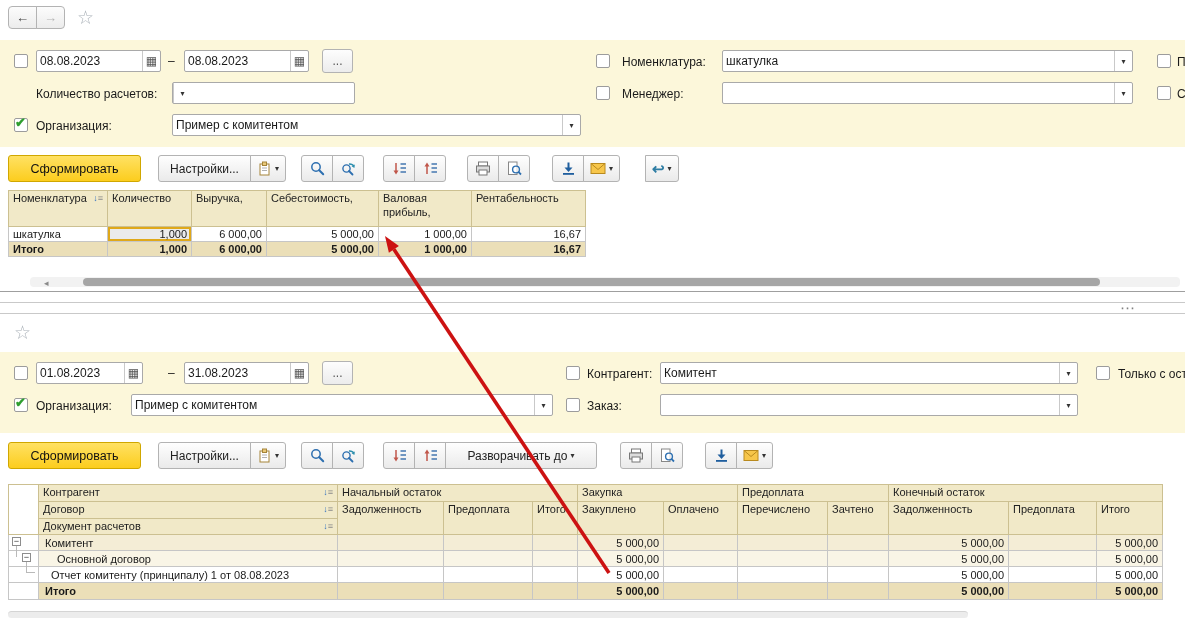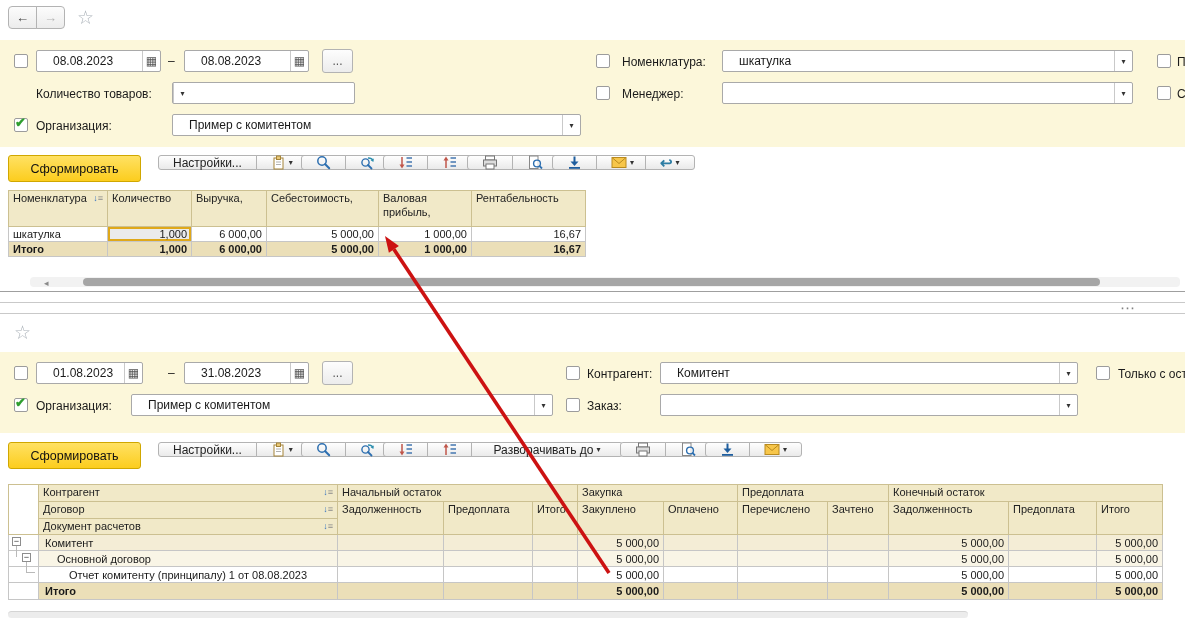--- a/index.html
+++ b/index.html
@@ -15,32 +15,32 @@
   .navbtn+.navbtn{margin-left:-1px}
   .navbtn:first-child{border-radius:4px 0 0 4px}
   .navbtn:last-child{border-radius:0 4px 4px 0;color:#b5b5b5}
   .star{position:absolute;font-size:19px;color:#abb2b9;cursor:pointer;line-height:1}
   .ptitle{position:absolute;font-size:15px;font-weight:600;color:#000;white-space:nowrap}
   
   .filterbg{position:absolute;left:0;width:1185px;background:#fcf7da}
   .chk{position:absolute;width:14px;height:14px;background:#fff;border:1px solid #9c9c9c;border-radius:2px;cursor:pointer}
   .chk .tick{position:absolute;left:0;top:-4px;font-size:13px;font-weight:bold;color:#2f9e2f}
   .combo{position:absolute;height:22px;display:flex;background:#fff;border:1px solid #a9a9a9;border-radius:2px;font-size:12px}
-  .combo .cval{flex:1;padding:3px 0 0 16px;overflow:hidden;white-space:nowrap}
+  .combo .cval{flex:1;padding:3px 0 0 3px;overflow:hidden;white-space:nowrap}
   .combo .seg{width:18px;display:flex;align-items:center;justify-content:center;border-left:1px solid #c9c9c9;cursor:pointer}
   .seg.dd{font-size:8px;color:#333}
   .seg.cal{font-size:12px;color:#555}
   .pushbtn{position:absolute;height:24px;background:linear-gradient(#fdfdfd,#ececec);border:1px solid #b3b3b3;
            border-radius:3px;font-size:12px;color:#555;display:flex;align-items:center;justify-content:center;cursor:pointer}
   
   .genbtn{position:absolute;width:133px;height:27px;background:linear-gradient(#ffe163,#fccd1e);border:1px solid #d0a700;
           border-radius:3px;font-size:12.5px;color:#111;display:flex;align-items:center;justify-content:center;cursor:pointer}
   .tgroup{position:absolute;display:flex;height:27px}
-  .tbtn{min-width:32px;height:15px;background:linear-gradient(#fefefe,#eaeaea);border:1px solid #b3b3b3;
-        display:flex;align-items:center;justify-content:center;gap:3px;cursor:pointer;font-size:12px;color:#222;padding:0 14px}
+  .tbtn{min-width:32px;height:27px;background:linear-gradient(#fefefe,#eaeaea);border:1px solid #b3b3b3;
+        display:flex;align-items:center;justify-content:center;gap:3px;cursor:pointer;font-size:12px;color:#222;padding:0 6px}
   .tbtn+.tbtn{margin-left:-1px}
   .tgroup .tbtn:first-child{border-radius:3px 0 0 3px}
   .tgroup .tbtn:last-child{border-radius:0 3px 3px 0}
   .mini-dd{font-size:8px;color:#333}
   .undo-glyph{font-size:15px;color:#2e7da4;font-weight:bold;line-height:1}
   
   table.rep{position:absolute;border-collapse:collapse;table-layout:fixed;font-size:11px;background:#fff}
   table.rep td,table.rep th{border:1px solid #c6c6c6;padding:1px 4px;overflow:hidden;white-space:nowrap;height:15px}
   table.rep th.hd{background:#f1e9c8;border:1px solid #ccc091;text-align:left;font-weight:normal;vertical-align:top;color:#222;white-space:normal;line-height:1.25}
   .num{text-align:right}
@@ -96,21 +96,21 @@
 
   <span class="chk" style="left:596px;top:54px"></span>
   <span class="lbl" style="left:622px;top:55px">Номенклатура:</span>
   <div class="combo" style="left:722px;top:50px;width:411px">
     <span class="cval">шкатулка</span>
     <span class="seg dd">▾</span>
   </div>
   <span class="chk" style="left:1157px;top:54px"></span>
   <span class="lbl cut" style="left:1177px;top:55px;width:8px">П</span>
 
-  <span class="lbl" style="left:36px;top:87px">Количество товаров:</span>
+  <span class="lbl" style="left:36px;top:87px">Количество расчетов:</span>
   <div class="combo" style="left:172px;top:82px;width:183px">
     <span class="seg dd">▾</span>
   </div>
   <span class="chk" style="left:596px;top:86px"></span>
   <span class="lbl" style="left:622px;top:87px">Менеджер:</span>
   <div class="combo" style="left:722px;top:82px;width:411px">
     <span class="cval"></span>
     <span class="seg dd">▾</span>
   </div>
   <span class="chk" style="left:1157px;top:86px"></span>
@@ -452,21 +452,21 @@
       <td class="num">5 000,00</td>
       <td class="num"></td>
       <td class="num"></td>
       <td class="num"></td>
       <td class="num">5 000,00</td>
       <td class="num"></td>
       <td class="num">5 000,00</td>
     </tr>
     <tr style="height:16px">
       <td class="treecell"></td>
-      <td style="padding-left:30px">Отчет комитенту (принципалу) 1 от 08.08.2023</td>
+      <td style="padding-left:12px">Отчет комитенту (принципалу) 1 от 08.08.2023</td>
       <td class="num"></td>
       <td class="num"></td>
       <td class="num"></td>
       <td class="num">5 000,00</td>
       <td class="num"></td>
       <td class="num"></td>
       <td class="num"></td>
       <td class="num">5 000,00</td>
       <td class="num"></td>
       <td class="num">5 000,00</td>

